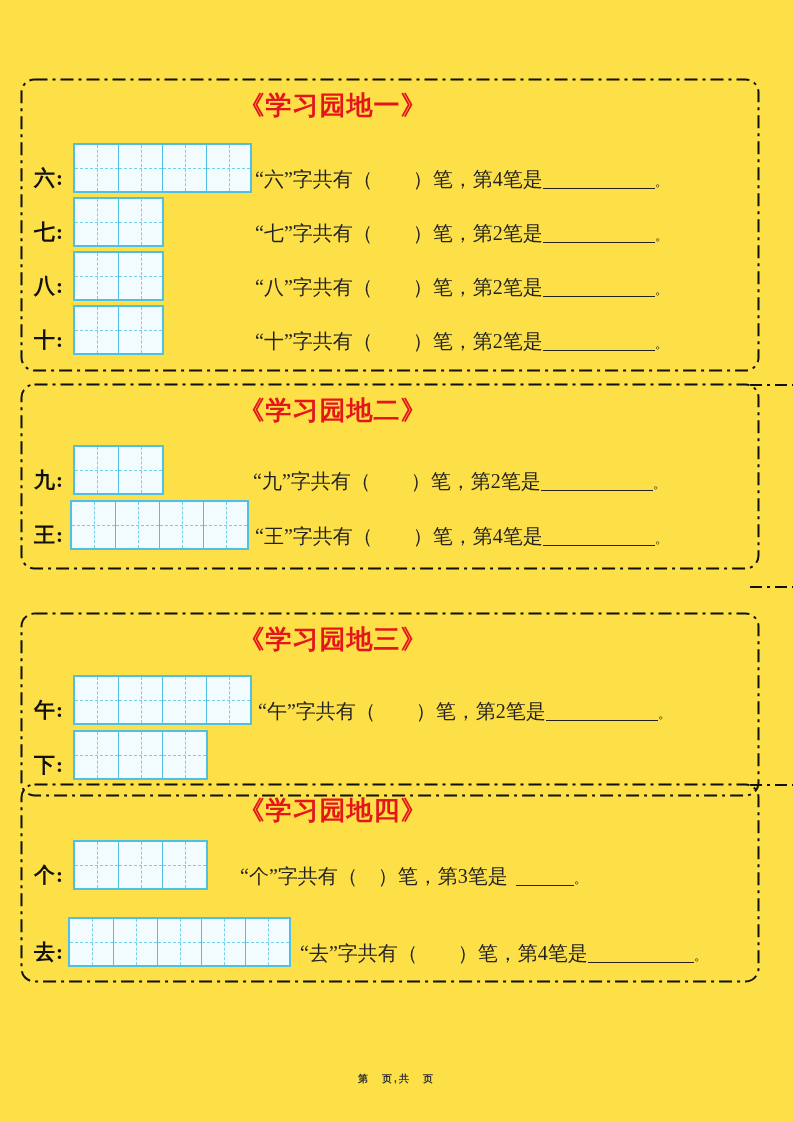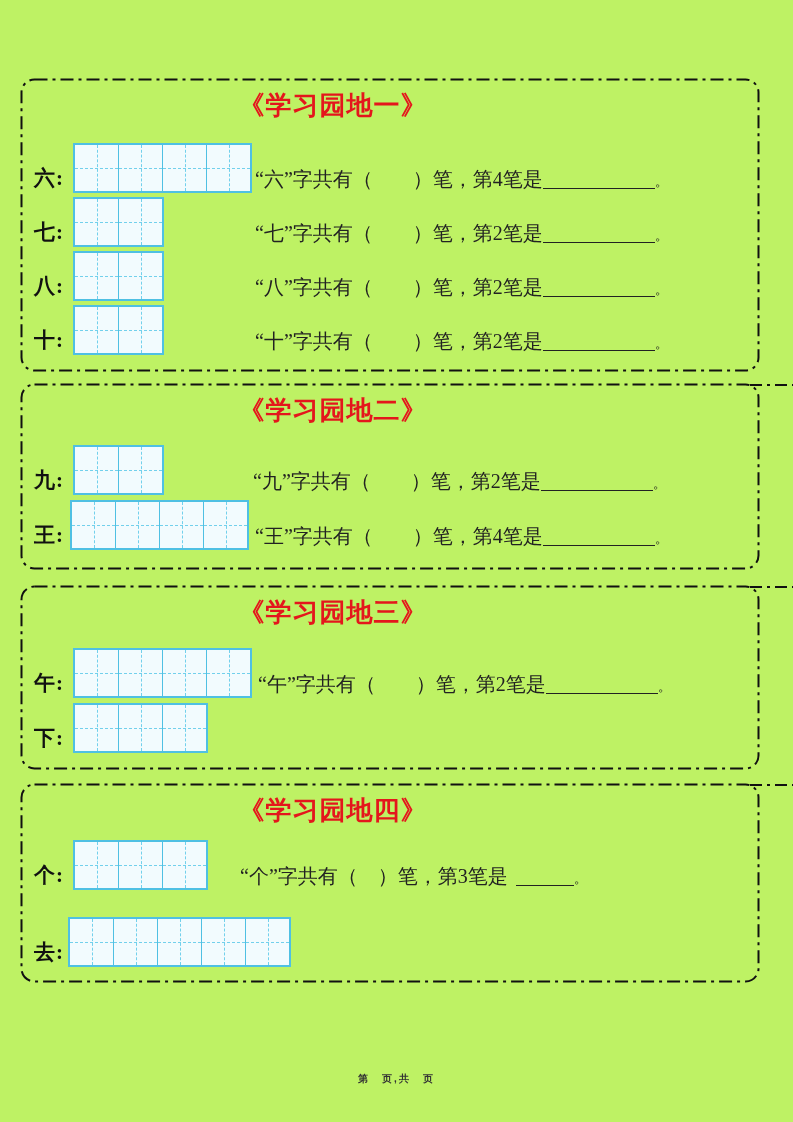--- a/index.html
+++ b/index.html
@@ -1,17 +1,17 @@
 <!DOCTYPE html>
 <html><head>
 <meta charset="utf-8">
 <style>
   html,body{margin:0;padding:0;background:#ffffff;}
   .page{
-    position:relative;width:793px;height:1122px;background:#bef264;overflow:hidden;
+    position:relative;width:793px;height:1122px;background:#fde047;overflow:hidden;
     font-family:"Liberation Serif","DejaVu Serif",serif;color:#1a1a1a;
   }
   .section{position:absolute;left:20px;width:740px;}
   .section svg.border{position:absolute;left:0;top:0;}
   .stitle{
     position:absolute;top:10px;left:0;width:100%;text-align:center;
     transform:translateX(-57px);
     font-size:26px;font-weight:700;color:#e4161c;letter-spacing:1px;
   }
   .row{position:absolute;left:0;right:0;height:50px;}
@@ -135,21 +135,21 @@
           <div class="cell"></div>
           <div class="cell"></div>
           <div class="cell"></div>
       </div>
       <div class="qtext" style="left:235px;">
         <span>“王”字共有（　　）笔，第4笔是</span><span class="blank"></span><span class="period">。</span>
       </div>
     </div>
   </div>
 
-  <div class="section" style="top:585px;height:185px;">
+  <div class="section" style="top:612px;height:185px;">
     <svg class="border" width="740" height="185">
       <rect x="1.5" y="1.5" width="737" height="182" rx="13" fill="none" stroke="#111" stroke-width="2" stroke-dasharray="13 5 3 5"></rect>
     </svg>
     <div class="stitle">《学习园地三》</div>
 
     <div class="row" style="top:63px;">
       <span class="rowlabel">午:</span>
       <div class="tg" style="left:53px;">
         <div class="cell"></div>
           <div class="cell"></div>
@@ -191,20 +191,23 @@
 
     <div class="row" style="top:134px;">
       <span class="rowlabel">去:</span>
       <div class="tg" style="left:48px;">
         <div class="cell"></div>
           <div class="cell"></div>
           <div class="cell"></div>
           <div class="cell"></div>
           <div class="cell"></div>
       </div>
+      <div class="qtext" style="left:280px;">
+        <span>“去”字共有（　　）笔，第4笔是</span><span class="blank" style="width:106px;"></span><span class="period">。</span>
+      </div>
     </div>
   </div>
 
   <div class="ext" style="top:384px;"></div>
   <div class="ext" style="top:586px;"></div>
   <div class="ext" style="top:784px;"></div>
 
   <div class="footer">第　页,共　页</div>
 </div>
 

